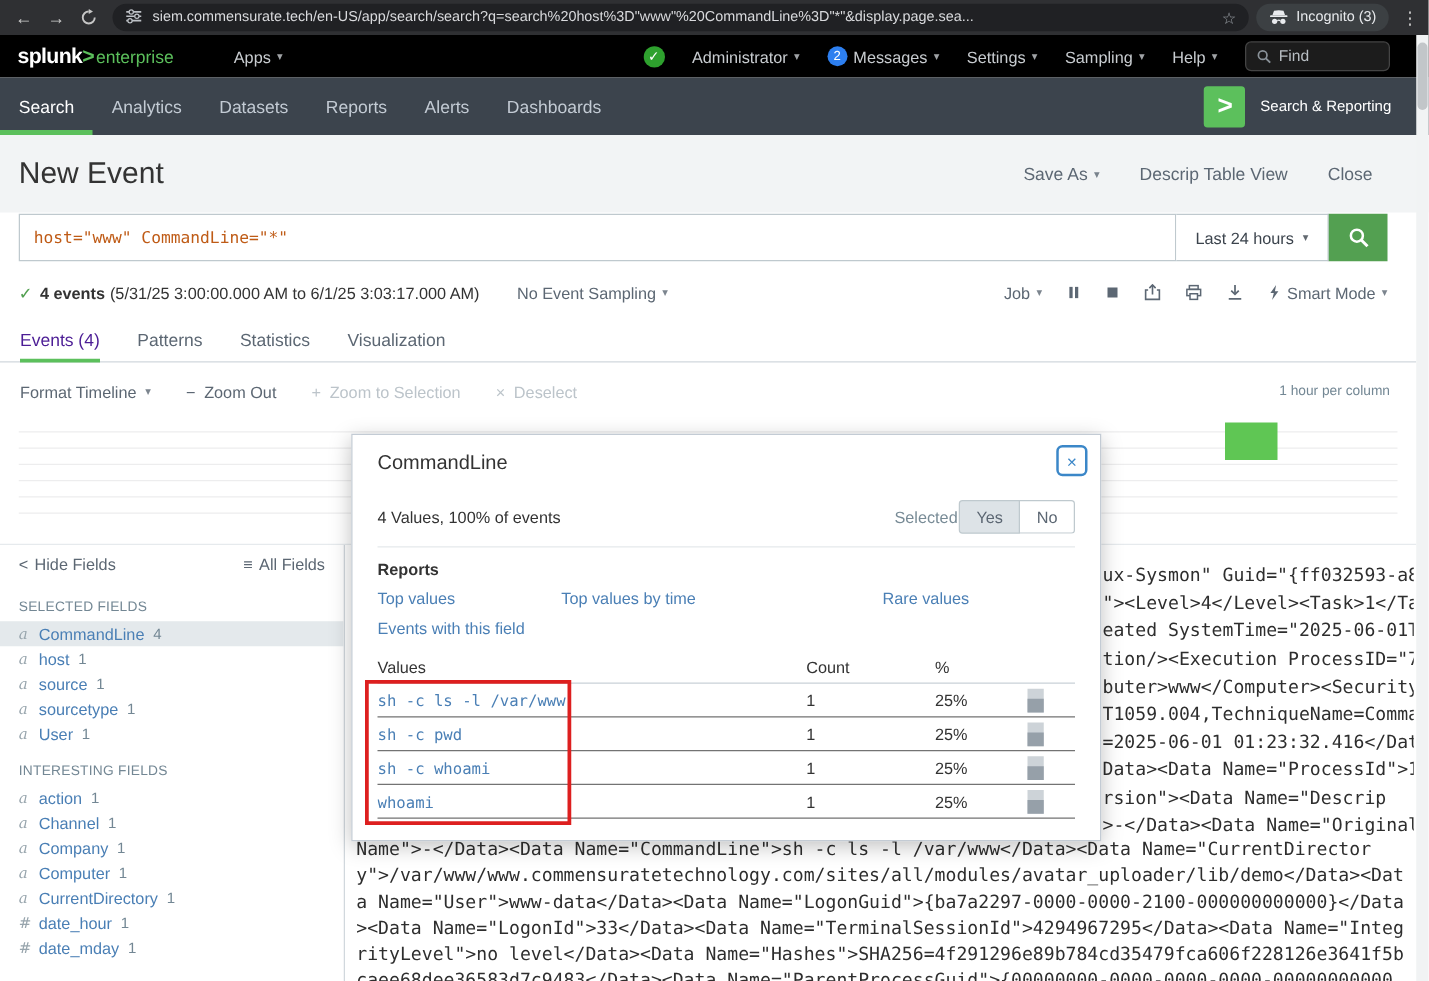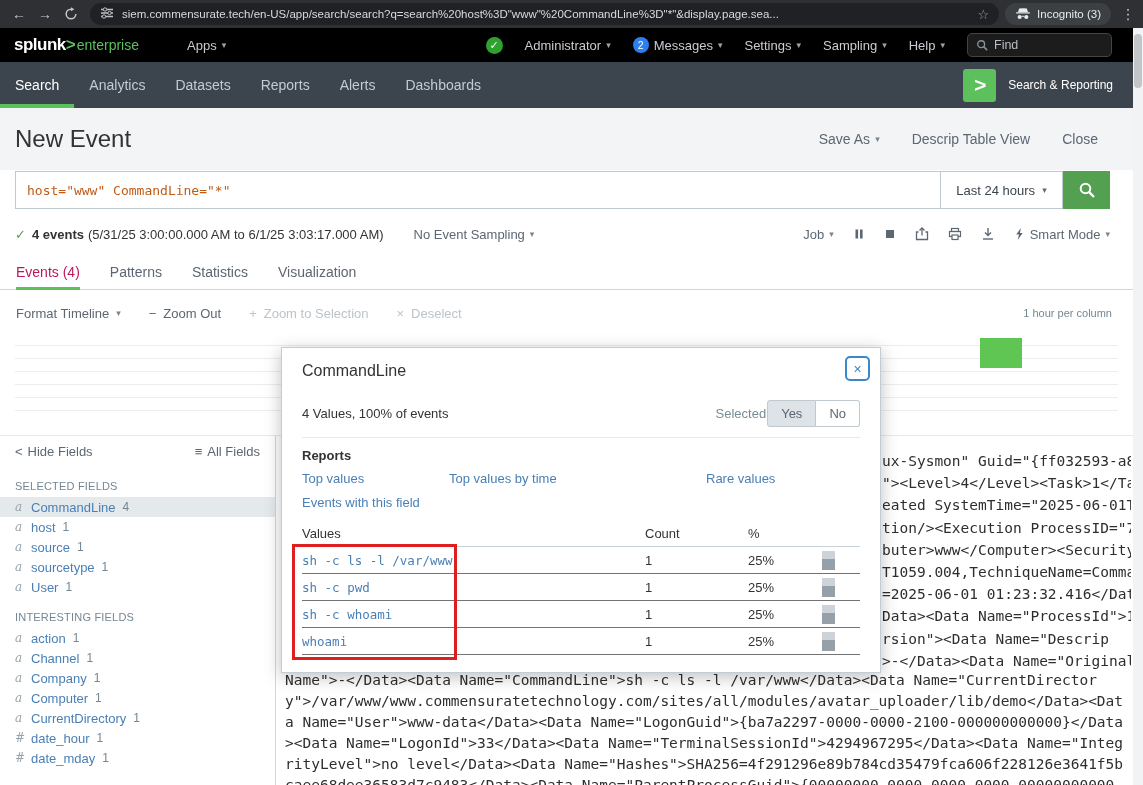--- a/index.html
+++ b/index.html
@@ -18,21 +18,21 @@
 .splunk-bar{position:absolute;top:28px;left:0;width:1143px;height:34px;background:#000;display:flex;align-items:center;padding:0 31px 0 14px;color:#c8ccd0;font-size:13px}
 .logo{display:flex;align-items:baseline;margin-right:48px}
 .logo-name{color:#fff;font-weight:bold;font-size:17px;letter-spacing:-.5px}
 .logo-gt{color:#5cc05c;font-weight:bold;font-size:17px}
 .logo-prod{color:#5cc05c;font-size:14px;margin-left:1px}
 .tb-item{display:flex;align-items:center;gap:5px;white-space:nowrap}
 .tb-right{margin-left:auto;display:flex;align-items:center;gap:22px}
 .caret{font-size:9px;opacity:.8}
 .badge-check{width:17px;height:17px;border-radius:50%;background:#2ea12e;color:#fff;font-size:11px;display:flex;align-items:center;justify-content:center}
 .badge-num{width:16px;height:16px;border-radius:50%;background:#2d7ff0;color:#fff;font-size:10.5px;display:flex;align-items:center;justify-content:center}
-.find-box{width:145px;height:24px;background:#1c1c1c;border:1px solid #444;border-radius:5px;display:flex;align-items:center;padding:0 8px;gap:6px}
+.find-box{width:116px;height:24px;background:#1c1c1c;border:1px solid #444;border-radius:5px;display:flex;align-items:center;padding:0 8px;gap:6px}
 .find-box input{background:transparent;border:none;outline:none;color:#ccc;font-size:12.5px;width:80px;font-family:"Liberation Sans",sans-serif}
 .find-box input::placeholder{color:#b9bfc4}
 
 
 .app-bar{position:absolute;top:62px;left:0;width:1143px;height:46px;background:#3c444d;display:flex;align-items:stretch;color:#c3cbd4;font-size:14px;padding-right:30px}
 .ab-item{display:flex;align-items:center;padding:0 15px;position:relative}
 .ab-item.active{color:#fff}
 .ab-item.active::after{content:"";position:absolute;left:0;right:0;bottom:0;height:4px;background:#5cc05c}
 .ab-brand{margin-left:auto;display:flex;align-items:center;gap:12px}
 .ab-appicon{width:33px;height:33px;background:#5cc05c;border-radius:3px;color:#fff;font-weight:bold;font-size:21px;display:flex;align-items:center;justify-content:center;font-style:italic}
@@ -54,21 +54,21 @@
 .results-bar{position:absolute;top:213px;left:0;width:1133px;height:42px;background:#fff;display:flex;align-items:center;padding:0 23px 0 15px;font-size:13px;color:#333}
 .res-check{color:#53a051;margin-right:6px}
 .res-bold{font-weight:bold;margin-right:4px}
 .res-sampling{margin-left:30px;display:flex;align-items:center;gap:5px;color:#5c6773}
 .res-right{margin-left:auto;display:flex;align-items:center;gap:19px;color:#5c6773}
 .icon-btn{display:flex;align-items:center;justify-content:center}
 
 
 .tabs-row{position:absolute;top:255px;left:0;width:1133px;height:35px;border-bottom:1px solid #d1d8dd;display:flex;align-items:stretch;gap:30px;padding:0 16px;font-size:14px;color:#5c6773;background:#fff}
 .tab{display:flex;align-items:center;position:relative}
-.tab.active{color:#be185d}
+.tab.active{color:#4c1d95}
 .tab.active::after{content:"";position:absolute;left:0;right:0;bottom:-1px;height:3px;background:#5cc05c}
 
 
 .tl-controls{position:absolute;top:295px;left:0;width:1133px;height:36px;display:flex;align-items:center;padding:0 21px 0 16px;font-size:13px;color:#5c6773;background:#fff}
 .tlc-item{display:flex;align-items:center;gap:7px;margin-right:28px}
 .tlc-item.disabled{color:#bcc4ca}
 .pref{font-size:13px;line-height:1}
 .tl-scale{margin-left:auto;font-size:11px;color:#738794}
 
 

